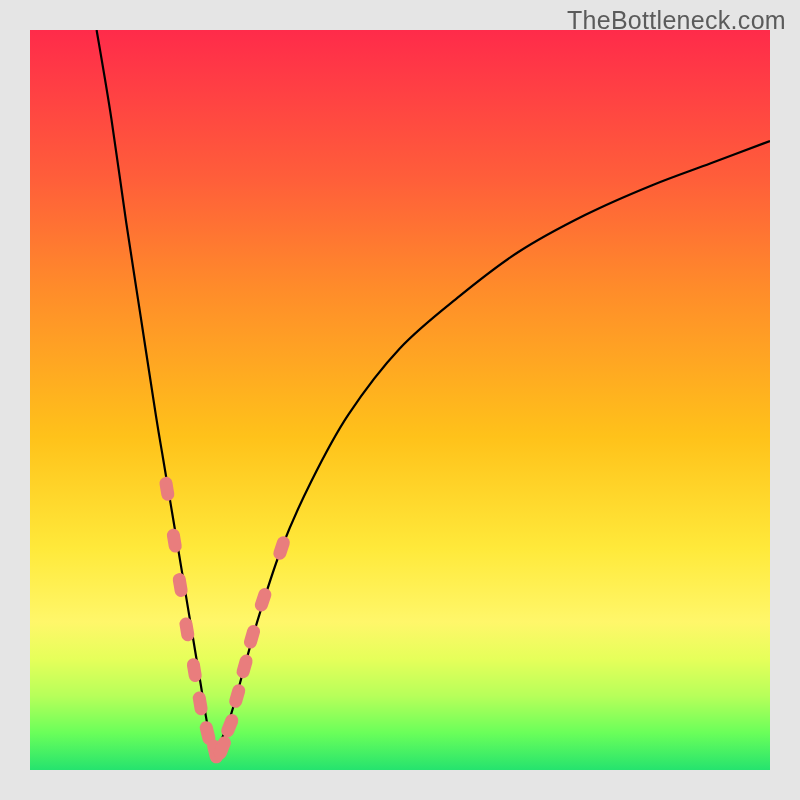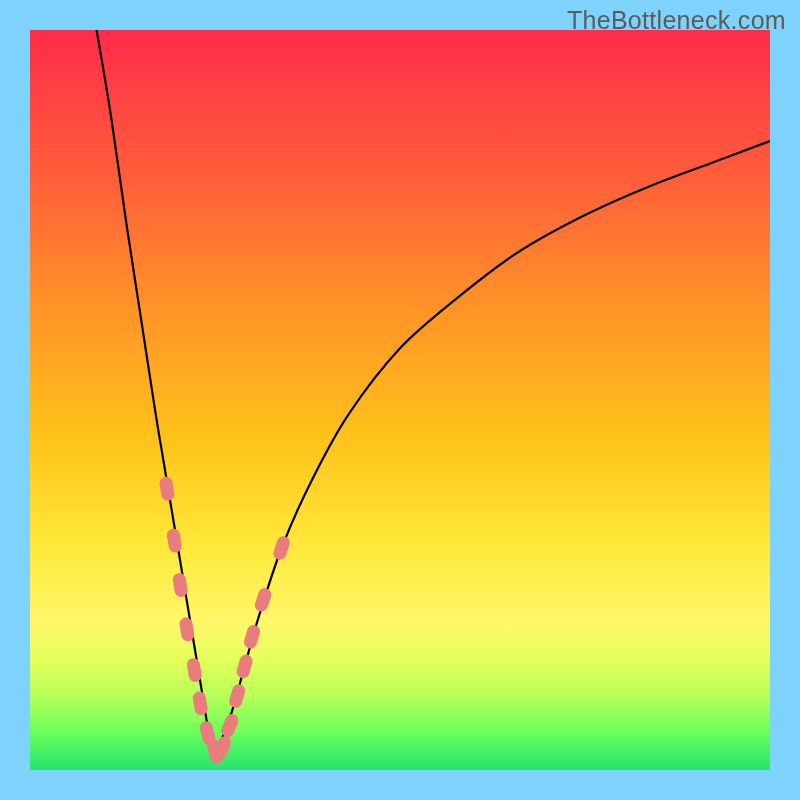--- a/index.html
+++ b/index.html
@@ -10,21 +10,21 @@
     overflow: hidden;
     background: #000;
     font-family: Arial, Helvetica, sans-serif;
   }
   .frame {
     position: absolute;
     top: 0;
     left: 0;
     width: 800px;
     height: 800px;
-    background: #7dd3fc;
+    background: #e5e5e5;
   }
   .plot {
     position: absolute;
     top: 30px;
     left: 30px;
     width: 740px;
     height: 740px;
     background: linear-gradient(
       to bottom,
       #ff2b4a 0%,

